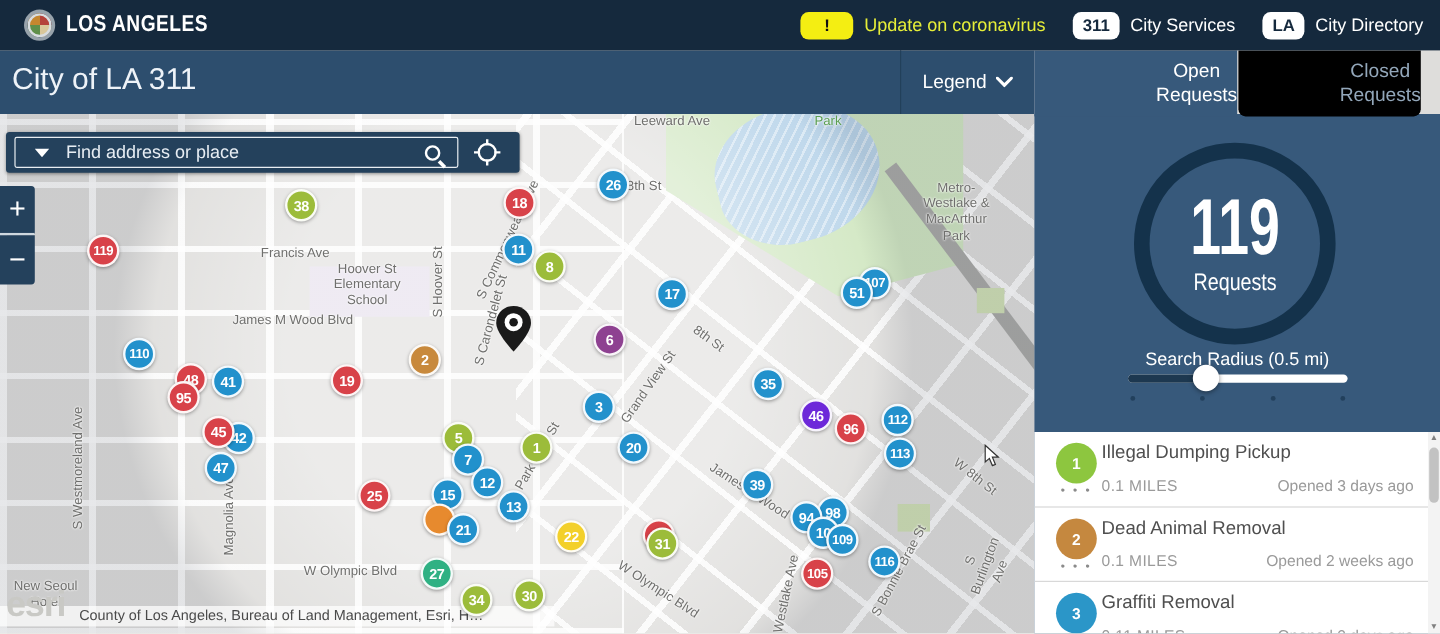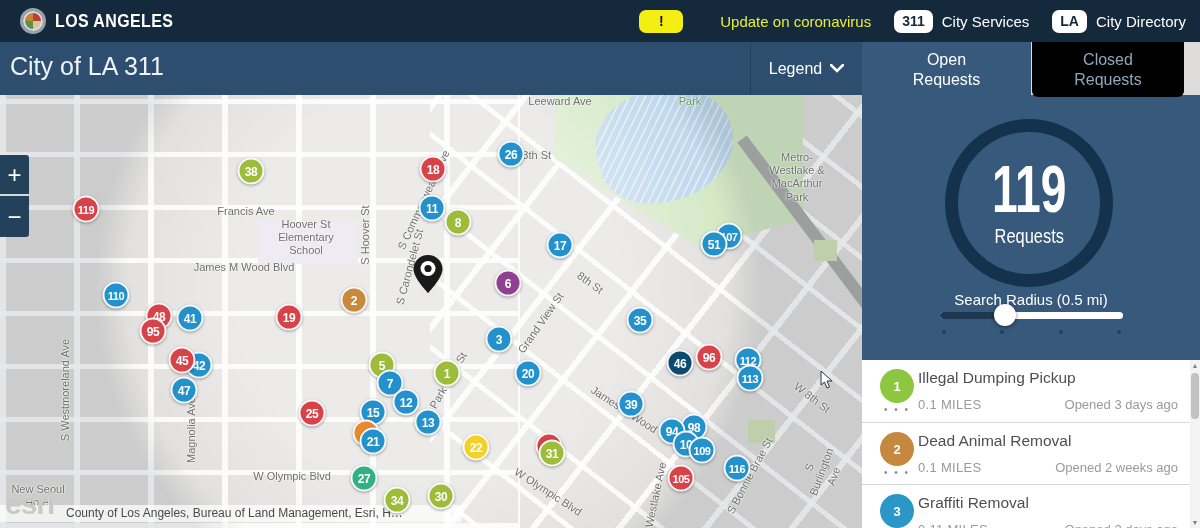--- a/index.html
+++ b/index.html
@@ -9,29 +9,29 @@
   
   .topbar { position:absolute; left:0; top:0; width:1200px; height:42px; background:#15293d; display:flex; align-items:center; z-index:60; }
   .seal { width:26px; height:26px; border-radius:50%; margin-left:20px; border:3px solid #97a2ab;
           background:conic-gradient(#b5413a 0 25%, #d9c79a 25% 50%, #5f8f4a 50% 75%, #c5872f 75% 100%);
           box-shadow:inset 0 0 0 2px #d8dde1; }
   .brand { color:#fff; font-weight:bold; font-size:19px; margin-left:9px; letter-spacing:.5px; display:inline-block; transform:scaleX(.84); transform-origin:left center; }
   .topbar-right { position:absolute; right:14px; top:0; height:42px; display:flex; align-items:center; gap:9px; }
   .pill { border-radius:7px; font-weight:bold; display:flex; align-items:center; justify-content:center; height:23px; }
   .pill.alert { background:#f4ee12; color:#111; width:44px; font-size:14px; }
   .pill.white { background:#fff; color:#15293d; font-size:14px; padding:0 8px; }
-  .alert-text { color:#e6ee38; font-size:15px; margin-right:14px;margin-left:28px; }
+  .alert-text { color:#e6ee38; font-size:15px; margin-right:14px; }
   .top-label { color:#fff; font-size:15px; margin-right:14px; }
 
   
   .header2 { position:absolute; left:0; top:42px; width:862px; height:53px; background:#2d4e6e; z-index:55; }
   .page-title { position:absolute; left:10px; top:10px; color:#eef3f8; font-size:25px; }
   .legend-btn { position:absolute; left:750px; top:0; width:112px; height:53px; border-left:1px solid #22405a;
                 color:#fff; font-size:16px; display:flex; align-items:center; justify-content:center; gap:8px; cursor:pointer; }
-  .tab { position:absolute; top:42px; height:55px; display:flex; align-items:center; justify-content:center; text-align:center;
+  .tab { position:absolute; top:42px; height:55px; display:flex; align-items:center; justify-content:flex-end; text-align:center;
          font-size:16px; line-height:1.25; cursor:pointer; z-index:56; }
   .tab.open { left:862px; width:169px; background:#37597b; color:#fff; }
   .tab.closed { left:1032px; width:152px; background:#000000; color:#93a7ba; border-radius:0 0 6px 6px; }
 
   
   .map { position:absolute; left:0; top:95px; width:862px; height:433px; overflow:hidden; background:#dedddb; }
   .grid-left { position:absolute; left:0; top:0; width:520px; height:433px;
       background-image:
         repeating-linear-gradient(0deg, rgba(255,255,255,.85) 0 5px, rgba(0,0,0,0) 5px 53px),
         repeating-linear-gradient(90deg, rgba(255,255,255,.85) 0 6px, rgba(0,0,0,0) 6px 74px); }
@@ -196,35 +196,35 @@
         <div class="mk" style="left: 116px; top: 200px; background: rgb(34, 145, 204); z-index: 21; font-size: 11px;">110</div>
         <div class="mk" style="left: 159px; top: 221px; background: rgb(216, 66, 73); z-index: 22;">48</div>
         <div class="mk" style="left: 153px; top: 236px; background: rgb(216, 66, 73); z-index: 23;">95</div>
         <div class="mk" style="left: 190px; top: 223px; background: rgb(34, 145, 204); z-index: 24;">41</div>
         <div class="mk" style="left: 289px; top: 222px; background: rgb(216, 66, 73); z-index: 25;">19</div>
         <div class="mk" style="left: 199px; top: 270px; background: rgb(34, 145, 204); z-index: 26;">42</div>
         <div class="mk" style="left: 182px; top: 265px; background: rgb(216, 66, 73); z-index: 27;">45</div>
         <div class="mk" style="left: 184px; top: 295px; background: rgb(34, 145, 204); z-index: 28;">47</div>
         <div class="mk" style="left: 640px; top: 225px; background: rgb(34, 145, 204); z-index: 29;">35</div>
         <div class="mk" style="left: 499px; top: 244px; background: rgb(34, 145, 204); z-index: 30;">3</div>
-        <div class="mk" style="left: 680px; top: 268px; background: #0c4a6e; z-index: 31;">46</div>
+        <div class="mk" style="left: 680px; top: 251px; background: #6d28d9; z-index: 31;">46</div>
         <div class="mk" style="left: 709px; top: 262px; background: rgb(216, 66, 73); z-index: 32;">96</div>
-        <div class="mk" style="left: 748px; top: 265px; background: rgb(34, 145, 204); z-index: 33; font-size: 11px;">112</div>
+        <div class="mk" style="left: 748px; top: 255px; background: rgb(34, 145, 204); z-index: 33; font-size: 11px;">112</div>
         <div class="mk" style="left: 750px; top: 283px; background: rgb(34, 145, 204); z-index: 34; font-size: 11px;">113</div>
         <div class="mk" style="left: 528px; top: 278px; background: rgb(34, 145, 204); z-index: 35;">20</div>
         <div class="mk" style="left: 382px; top: 270px; background: rgb(156, 188, 58); z-index: 36;">5</div>
         <div class="mk" style="left: 390px; top: 288px; background: rgb(34, 145, 204); z-index: 37;">7</div>
         <div class="mk" style="left: 447px; top: 278px; background: rgb(156, 188, 58); z-index: 38;">1</div>
         <div class="mk" style="left: 312px; top: 318px; background: rgb(216, 66, 73); z-index: 39;">25</div>
         <div class="mk" style="left: 631px; top: 309px; background: rgb(34, 145, 204); z-index: 40;">39</div>
         <div class="mk" style="left: 406px; top: 307px; background: rgb(34, 145, 204); z-index: 41;">12</div>
         <div class="mk" style="left: 373px; top: 317px; background: rgb(34, 145, 204); z-index: 42;">15</div>
         <div class="mk" style="left: 428px; top: 327px; background: rgb(34, 145, 204); z-index: 43;">13</div>
         <div class="mk" style="left: 366px; top: 338px; background: rgb(231, 138, 46); z-index: 44;"></div>
-        <div class="mk" style="left: 373px; top: 346px; background: rgb(34, 145, 204); z-index: 45;">21</div>
+        <div class="mk" style="left: 386px; top: 346px; background: rgb(34, 145, 204); z-index: 45;">21</div>
         <div class="mk" style="left: 694px; top: 332px; background: rgb(34, 145, 204); z-index: 46;">98</div>
         <div class="mk" style="left: 672px; top: 336px; background: rgb(34, 145, 204); z-index: 47;">94</div>
         <div class="mk" style="left: 686px; top: 349px; background: rgb(34, 145, 204); z-index: 48;">10</div>
         <div class="mk" style="left: 702px; top: 355px; background: rgb(34, 145, 204); z-index: 49; font-size: 11px;">109</div>
         <div class="mk" style="left: 476px; top: 352px; background: rgb(243, 208, 42); z-index: 50;">22</div>
         <div class="mk" style="left: 549px; top: 351px; background: rgb(216, 66, 73); z-index: 51;"></div>
         <div class="mk" style="left: 552px; top: 358px; background: rgb(156, 188, 58); z-index: 52;">31</div>
         <div class="mk" style="left: 737px; top: 373px; background: rgb(34, 145, 204); z-index: 53; font-size: 11px;">116</div>
         <div class="mk" style="left: 681px; top: 383px; background: rgb(216, 66, 73); z-index: 54; font-size: 11px;">105</div>
         <div class="mk" style="left: 364px; top: 383px; background: rgb(47, 177, 131); z-index: 55;">27</div>
@@ -235,20 +235,36 @@
     <svg class="pin" width="32" height="40" viewBox="0 0 32 40">
       <path d="M16 1 C7.7 1 1.5 7.4 1.5 15.2 C1.5 24 16 39 16 39 C16 39 30.5 24 30.5 15.2 C30.5 7.4 24.3 1 16 1 Z" fill="#1a1a1a"></path>
       <circle cx="16" cy="14.5" r="7.5" fill="#fff"></circle>
       <circle cx="16" cy="14.5" r="3.6" fill="#1a1a1a"></circle>
     </svg>
 
     <svg class="cursor-arrow" width="13" height="19" viewBox="0 0 13 19">
       <path d="M1 1 L1 15 L4.5 12 L7 18 L9.5 17 L7 11 L12 11 Z" fill="#fff" stroke="#333" stroke-width="1"></path>
     </svg>
 
+    <div class="searchbar">
+      <div class="search-inner">
+        <div class="dd-arrow"></div>
+        <input class="search-input" type="text" placeholder="Find address or place" style="">
+        <div class="mag"></div>
+      </div>
+      <div class="locate-btn">
+        <svg width="24" height="24" viewBox="0 0 24 24">
+          <circle cx="12" cy="12" r="7" fill="none" stroke="#fff" stroke-width="2"></circle>
+          <line x1="12" y1="1" x2="12" y2="6" stroke="#fff" stroke-width="2"></line>
+          <line x1="12" y1="18" x2="12" y2="23" stroke="#fff" stroke-width="2"></line>
+          <line x1="1" y1="12" x2="6" y2="12" stroke="#fff" stroke-width="2"></line>
+          <line x1="18" y1="12" x2="23" y2="12" stroke="#fff" stroke-width="2"></line>
+        </svg>
+      </div>
+    </div>
 
     <div class="zoombtns">
       <div class="zb plus">+</div>
       <div class="zb minus">−</div>
     </div>
 
     <div class="esri">esri</div>
     <div class="attrib">County of Los Angeles, Bureau of Land Management, Esri, H…</div>
   </div>
 

